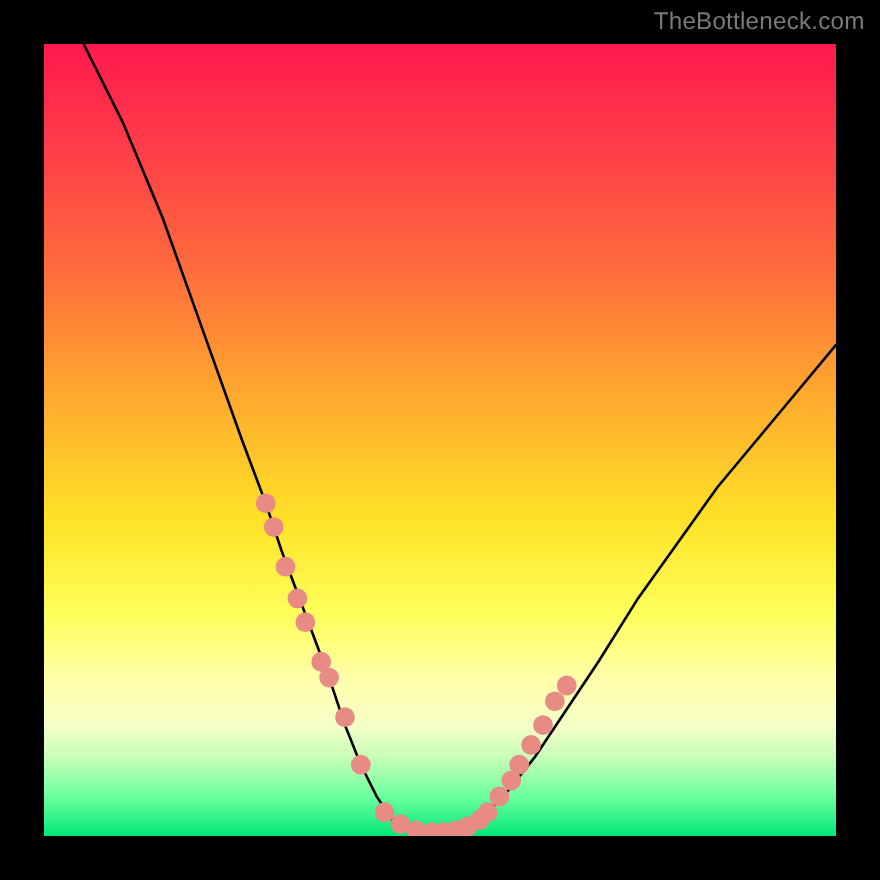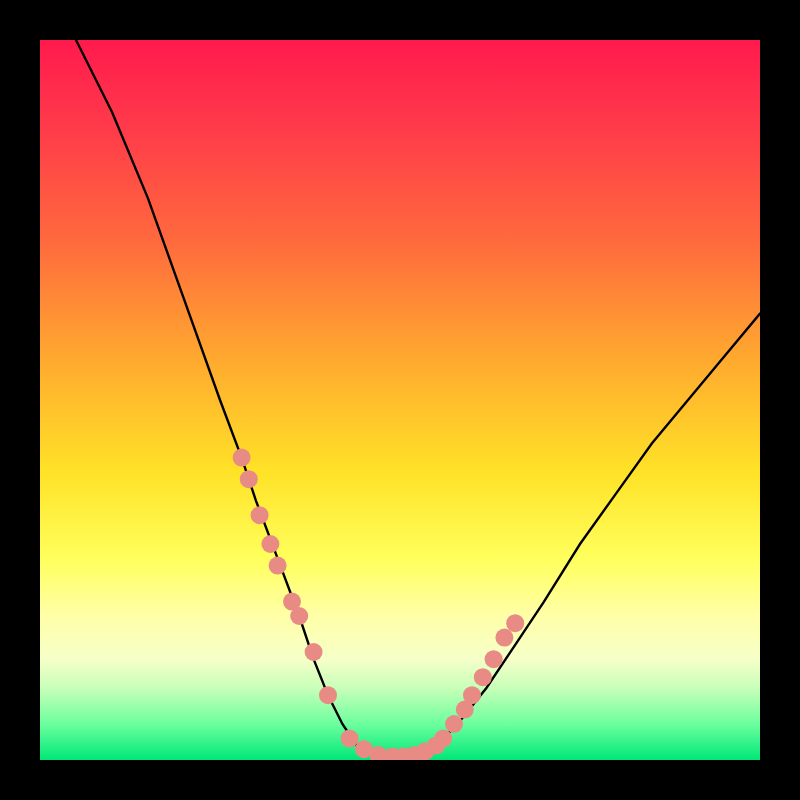--- a/index.html
+++ b/index.html
@@ -53,20 +53,21 @@
     color: #7a7a7a;
     font-size: 22px;
     letter-spacing: 0.2px;
   }
 </style>
 </head>
 <body>
 
 <div class="chart-wrap">
 
+  <div class="attribution">TheBottleneck.com</div>
 
   <div class="plot-area">
     <div class="gradient-bg"></div>
 
     <svg class="curve-svg" viewBox="0 0 720 720" preserveAspectRatio="none">
       <g>
         <path id="curve-path" fill="none" stroke="#000000" stroke-width="2.4" stroke-linecap="round" d="M36.00 0.00 L72.00 72.00 L108.00 158.40 L144.00 259.20 L180.00 360.00 L201.60 417.60 L216.00 460.80 L237.60 518.40 L259.20 576.00 L273.60 619.20 L288.00 655.20 L302.40 684.00 L316.80 705.60 L331.20 712.80 L345.60 716.40 L360.00 716.40 L374.40 712.80 L396.00 705.60 L417.60 684.00 L446.40 648.00 L475.20 604.80 L504.00 561.60 L540.00 504.00 L576.00 453.60 L612.00 403.20 L648.00 360.00 L684.00 316.80 L720.00 273.60"></path>
       </g>
       <g id="markers-group">
           <circle cx="201.60" cy="417.60" r="9" fill="#e98b85" stroke="#d76f69" stroke-width="0"></circle>

